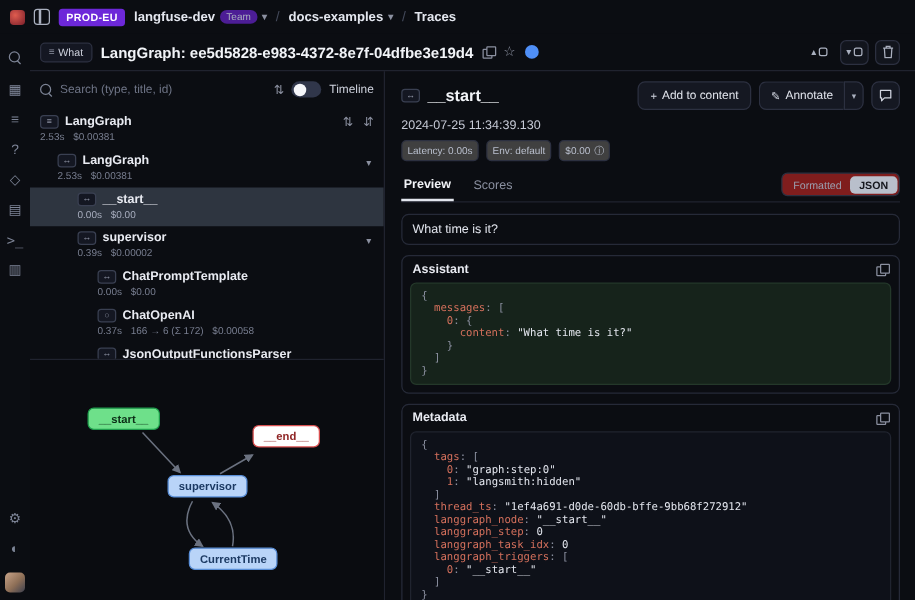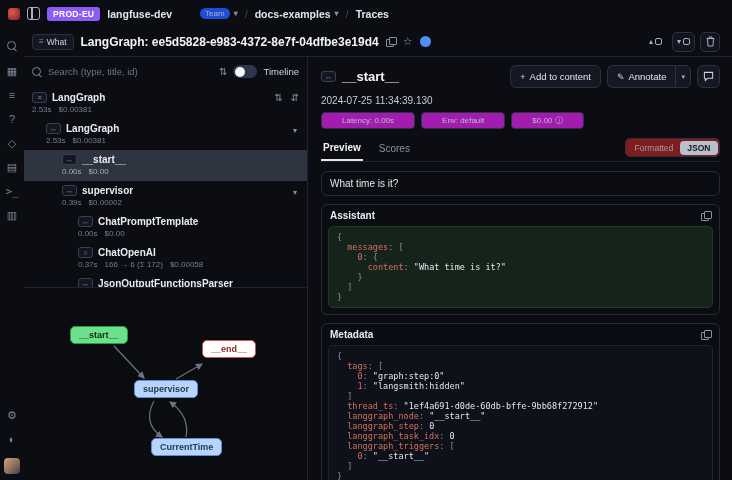--- a/index.html
+++ b/index.html
@@ -9,26 +9,26 @@
 
   
   .topbar { position:absolute; top:0; left:0; right:0; height:27px;
     display:flex; align-items:center; gap:7px; padding:0 8px; background:#0b0d12; }
   .logo-mark { width:12px; height:12px; border-radius:3px;
     background:radial-gradient(circle at 35% 35%, #e05c4f, #7a1f2b); }
   .panel-toggle { width:13px; height:13px; border:1.5px solid #aab0bf; border-radius:3px;
     position:relative; cursor:pointer; }
   .panel-toggle::after { content:""; position:absolute; left:3px; top:0; bottom:0;
     width:1.5px; background:#aab0bf; }
-  .env-badge { background:#8b5cf6; color:#fff; font-size:8.5px; font-weight:bold;
+  .env-badge { background:#6d28d9; color:#fff; font-size:8.5px; font-weight:bold;
     padding:2px 6px; border-radius:3px; letter-spacing:.3px; }
   .crumb { font-size:10.5px; font-weight:bold; color:#e3e6ee; display:flex;
     align-items:center; gap:4px; cursor:pointer; }
-  .team-badge { background:#1d4ed8; color:#aab0bf; font-size:8px; padding:1px 5px;
-    border-radius:6px; font-weight:normal;margin-left:24px; }
+  .team-badge { background:#4c1d95; color:#aab0bf; font-size:8px; padding:1px 5px;
+    border-radius:6px; font-weight:normal; }
   .chev { color:#8b90a0; font-size:8px; }
   .crumb-sep { color:#454b5c; font-size:11px; }
 
   
   .tracebar { position:absolute; top:27px; left:24px; right:0; height:30px;
     border-bottom:1px solid #20232f; display:flex; align-items:center; gap:7px;
     padding:0 8px; }
   .trace-type-badge { display:flex; align-items:center; gap:3px; border:1px solid #2c3040;
     background:#141722; border-radius:4px; padding:2px 6px; font-size:8.5px; color:#cfd3de; }
   .trace-type-badge .ic { font-size:8px; color:#8b90a0; }
@@ -111,22 +111,22 @@
     background:#151822; border-radius:6px; height:23px; padding:0 9px; font-size:9.5px;
     color:#e3e6ee; cursor:pointer; white-space:nowrap; }
   .btn .bic { font-size:9px; color:#cfd3de; }
   .btn-split { display:flex; align-items:stretch; }
   .btn-split .main { border-radius:6px 0 0 6px; border-right:none; }
   .btn-split .caret { border:1px solid #2c3040; background:#151822; border-radius:0 6px 6px 0;
     display:flex; align-items:center; padding:0 5px; font-size:7px; color:#aab0bf; cursor:pointer; }
   .icon-btn { width:23px; justify-content:center; padding:0; }
   .timestamp { font-size:10px; color:#c6cad6; margin-top:7px; }
   .badge-row { display:flex; gap:6px; margin-top:6px; }
-  .pill { border:1px solid #2c3040; background:#a21caf; color:#b9bfcd; font-size:8px;
-    padding:2px 20px; border-radius:4px; display:flex; align-items:center; gap:3px; }
+  .pill { border:1px solid #2c3040; background:#404040; color:#b9bfcd; font-size:8px;
+    padding:2px 4px; border-radius:4px; display:flex; align-items:center; gap:3px; }
   .tabs-row { display:flex; align-items:center; margin-top:9px; border-bottom:1px solid #20232f; }
   .tab { font-size:10px; padding:4px 2px 6px; margin-right:14px; color:#8b90a0; cursor:pointer; }
   .tab.active { color:#f2f4f8; font-weight:bold; border-bottom:2px solid #e3e6ee; }
   .fmt-toggle { margin-left:auto; display:flex; align-items:center; border:1px solid #2c3040;
     background:#7f1d1d; border-radius:5px; padding:1.5px; margin-bottom:4px; }
   .fmt-opt { font-size:8.5px; padding:2px 7px; color:#9aa0b0; border-radius:4px; cursor:pointer; }
   .fmt-opt.active { background:#b9bfcb; color:#14161d; font-weight:bold; }
 
   .input-box { border:1px solid #262a38; border-radius:6px; padding:6px 8px;
     font-size:10px; color:#e3e6ee; margin-top:9px; }

